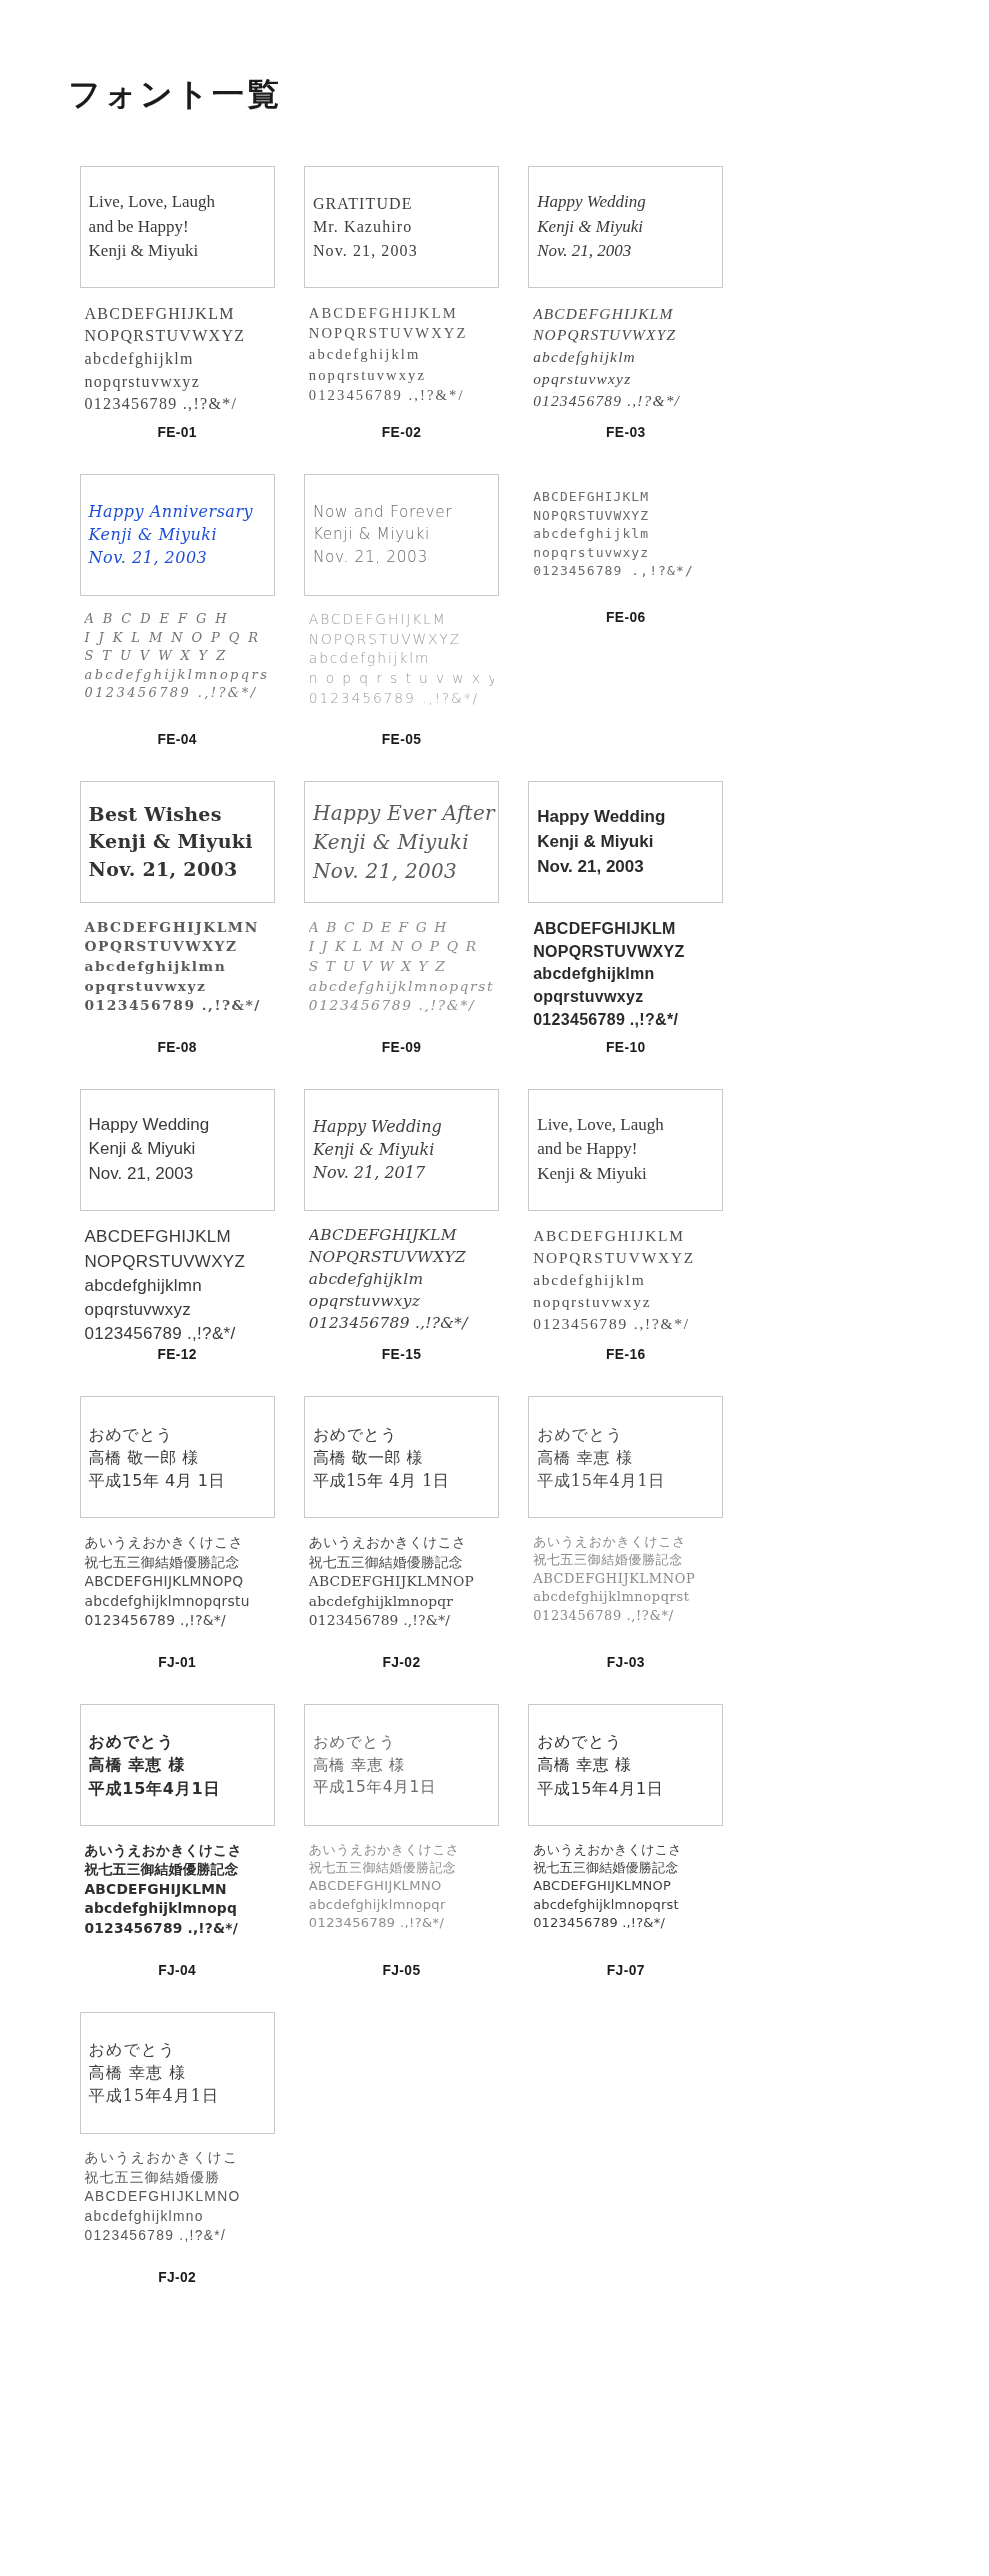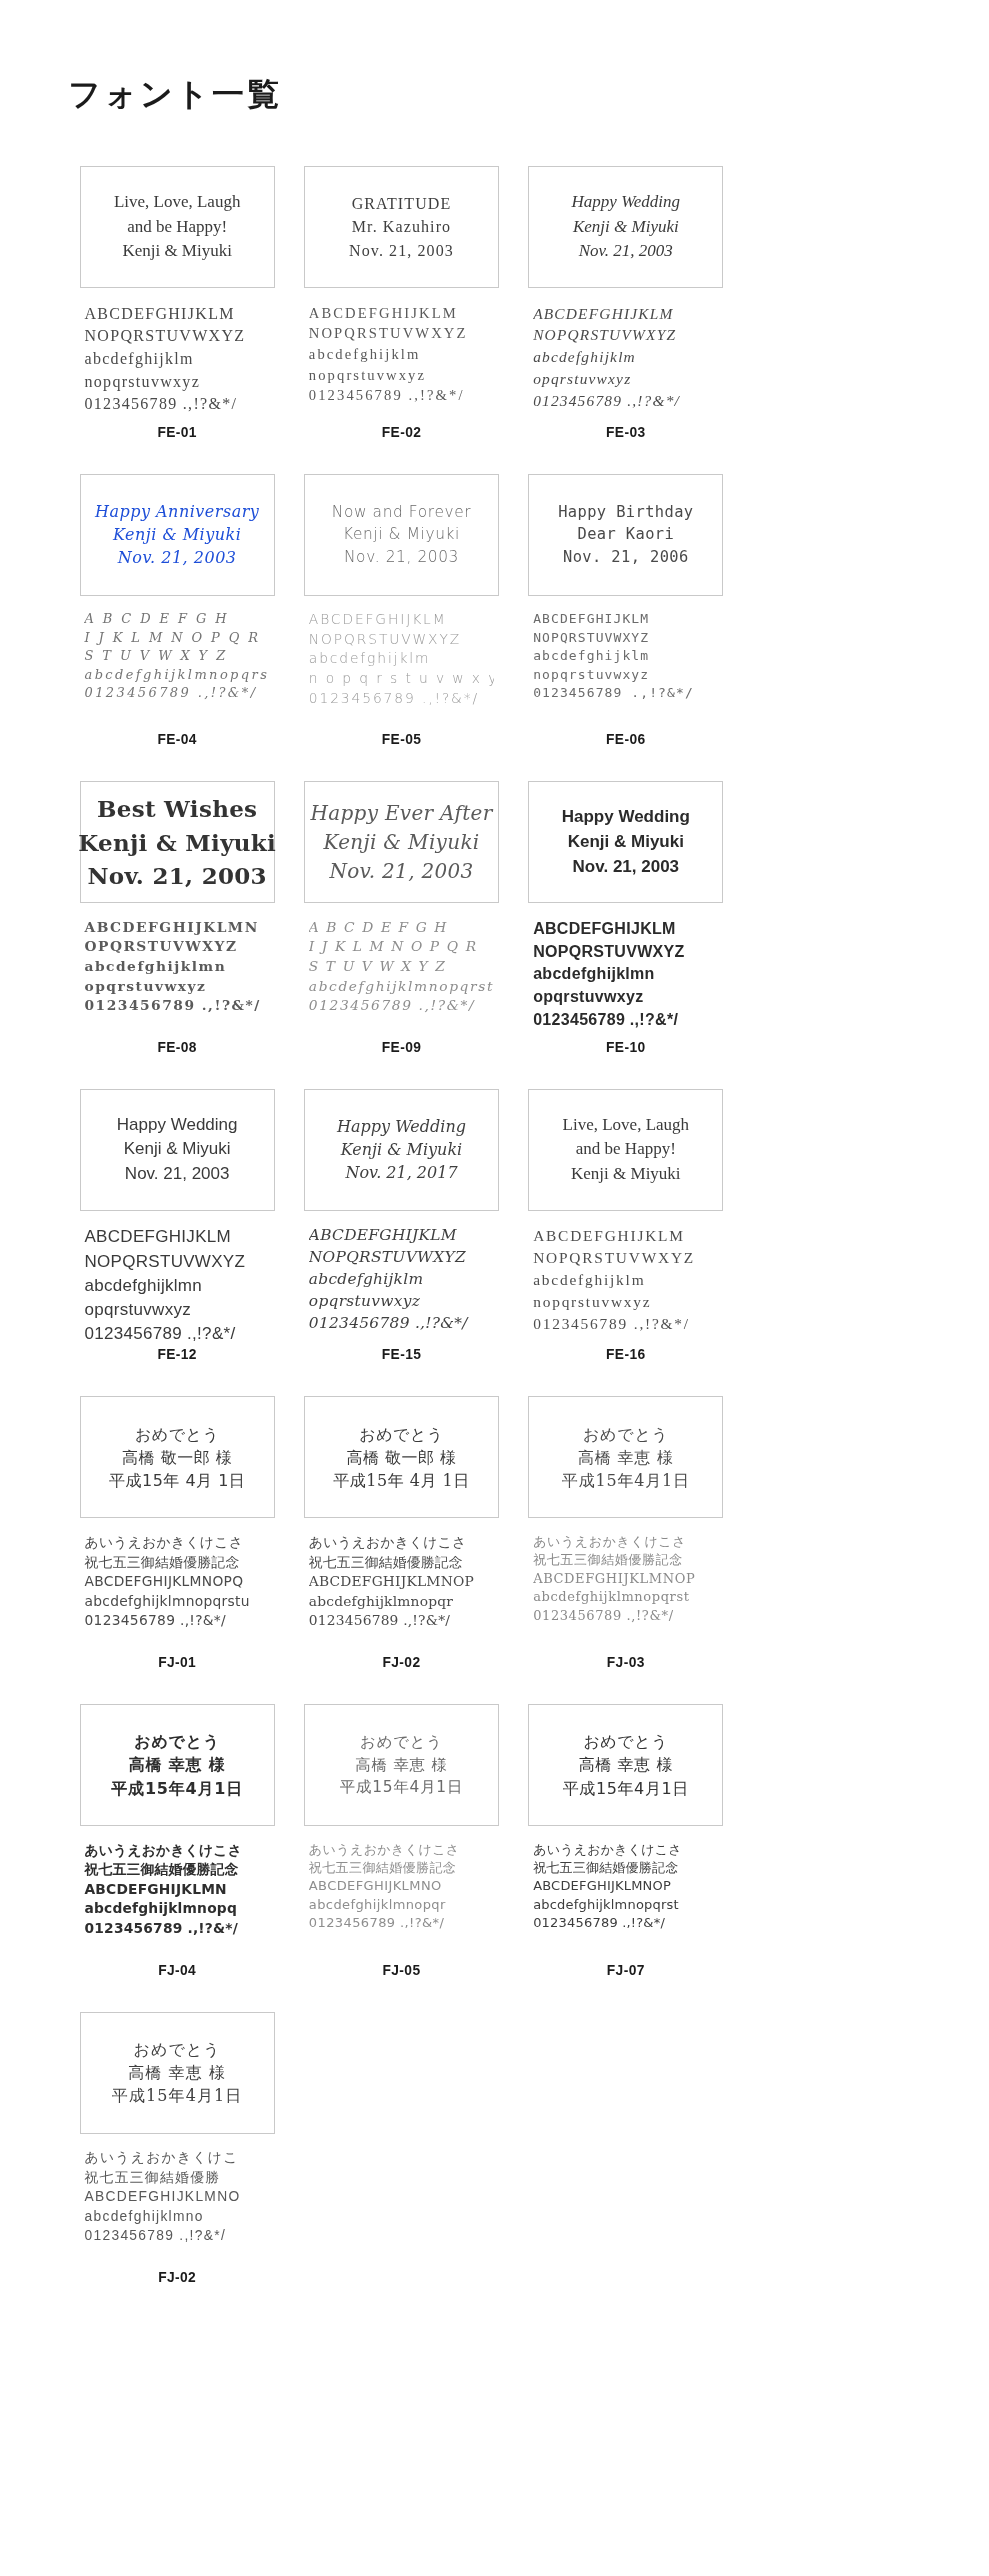--- a/index.html
+++ b/index.html
@@ -40,21 +40,21 @@
     display: flex;
     flex-direction: column;
     align-items: stretch;
   }
   .sample-box {
     border: 0.8px solid #c9c9c9;
     height: 122px;
     box-sizing: border-box;
     display: flex;
     flex-direction: column;
-    align-items: center;
+    align-items: flex-start;
     justify-content: center;
     padding: 6.5px 8px;
     background: #fff;
   }
   .sample-line {
     text-align: center;
     line-height: 1.45;
     white-space: nowrap;
   }
   .charset {
@@ -96,21 +96,21 @@
 
   
   .f-thin .sample-line { font-family: "DejaVu Sans", sans-serif; font-size: 15.4px; font-weight: 300; color: #6a6a6a; letter-spacing: 0.6px; }
   .f-thin .charset-line { font-family: "DejaVu Sans", sans-serif; font-size: 13.8px; font-weight: 300; letter-spacing: 1.9px; color: #9a9a9a; }
 
   
   .f-mono .sample-line { font-family: "DejaVu Sans Mono", monospace; font-size: 15.4px; color: #4a4a4a; letter-spacing: 0.4px; }
   .f-mono .charset-line { font-family: "DejaVu Sans Mono", monospace; font-size: 13px; letter-spacing: 1.1px; color: #6b6b6b; }
 
   
-  .f-black .sample-line { font-family: "DejaVu Serif", serif; font-size: 23px; font-weight: 700; color: #333; letter-spacing: 0.3px; }
+  .f-black .sample-line { font-family: "DejaVu Serif", serif; font-size: 19px; font-weight: 700; color: #333; letter-spacing: 0.3px; }
   .f-black .charset-line { font-family: "DejaVu Serif", serif; font-size: 13.8px; font-weight: 700; letter-spacing: 1.5px; color: #5a5a5a; }
 
   .f-black-light .sample-line { font-family: "DejaVu Serif", serif; font-style: italic; font-size: 20px; color: #5a5a5a; letter-spacing: 0.3px; }
   .f-black-light .charset-line { font-family: "DejaVu Serif", serif; font-style: italic; font-size: 13.8px; letter-spacing: 1.6px; color: #8d8d8d; }
 
   
   .f-bold-sans .sample-line { font-family: "Liberation Sans", sans-serif; font-weight: 700; font-size: 17px; color: #2b2b2b; }
   .f-bold-sans .charset-line { font-family: "Liberation Sans", sans-serif; font-weight: 700; font-size: 16px; letter-spacing: 0.3px; color: #2b2b2b; }
 
   
@@ -234,25 +234,20 @@
         <div class="charset">
           <div class="charset-line">ABCDEFGHIJKLM</div>
           <div class="charset-line">NOPQRSTUVWXYZ</div>
           <div class="charset-line">abcdefghijklm</div>
           <div class="charset-line">n o p q r s t u v w x y z</div>
           <div class="charset-line">0123456789  .,!?&amp;*/</div>
         </div>
         <div class="code">FE-05</div>
       </div>
       <div class="cell f-mono">
-        <div class="sample-box">
-          <div class="sample-line">Happy Birthday</div>
-          <div class="sample-line">Dear Kaori</div>
-          <div class="sample-line">Nov. 21, 2006</div>
-        </div>
         <div class="charset">
           <div class="charset-line">ABCDEFGHIJKLM</div>
           <div class="charset-line">NOPQRSTUVWXYZ</div>
           <div class="charset-line">abcdefghijklm</div>
           <div class="charset-line">nopqrstuvwxyz</div>
           <div class="charset-line">0123456789  .,!?&amp;*/</div>
         </div>
         <div class="code">FE-06</div>
       </div>
       <div class="cell f-black">

